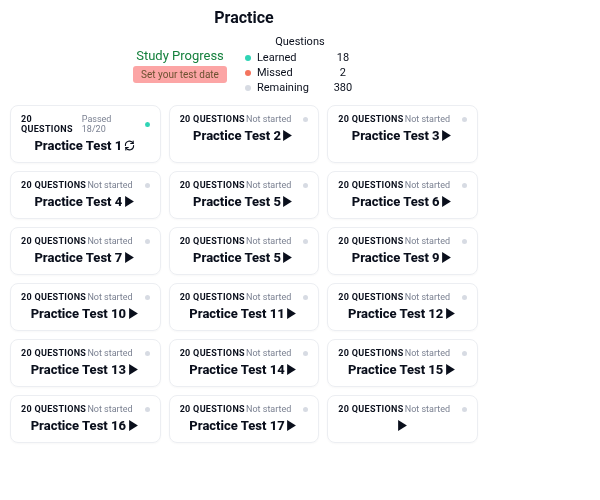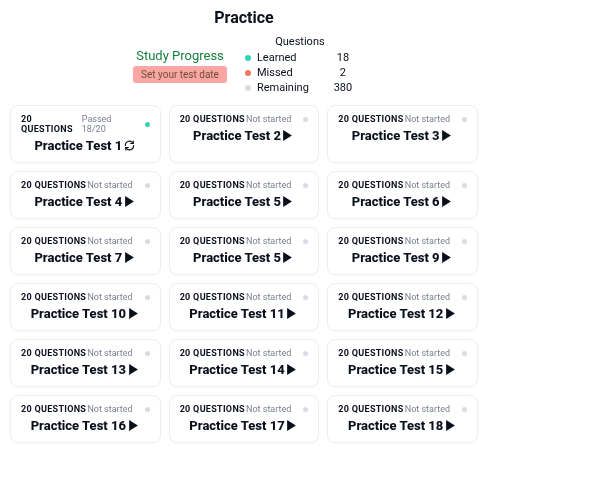--- a/index.html
+++ b/index.html
@@ -422,21 +422,20 @@
       </div>
       <div class="card">
         <div class="card-top">
           <span class="qcount">20 QUESTIONS</span>
           <span class="status-wrap">
             <span class="status-text">Not started</span>
             <span class="status-dot" style="background: rgb(215, 219, 227);"></span>
           </span>
         </div>
         <div class="card-bottom">
-          <span class="card-title">Practice Test 18</span>
           <span class="action-icon">
             <svg width="11" height="11" viewBox="0 0 10 10">
               <path d="M1 0 L9 5 L1 10 Z" fill="#0a0f1c"></path>
             </svg>
           </span>
         </div>
       </div>
     </div>
 
 </div>

